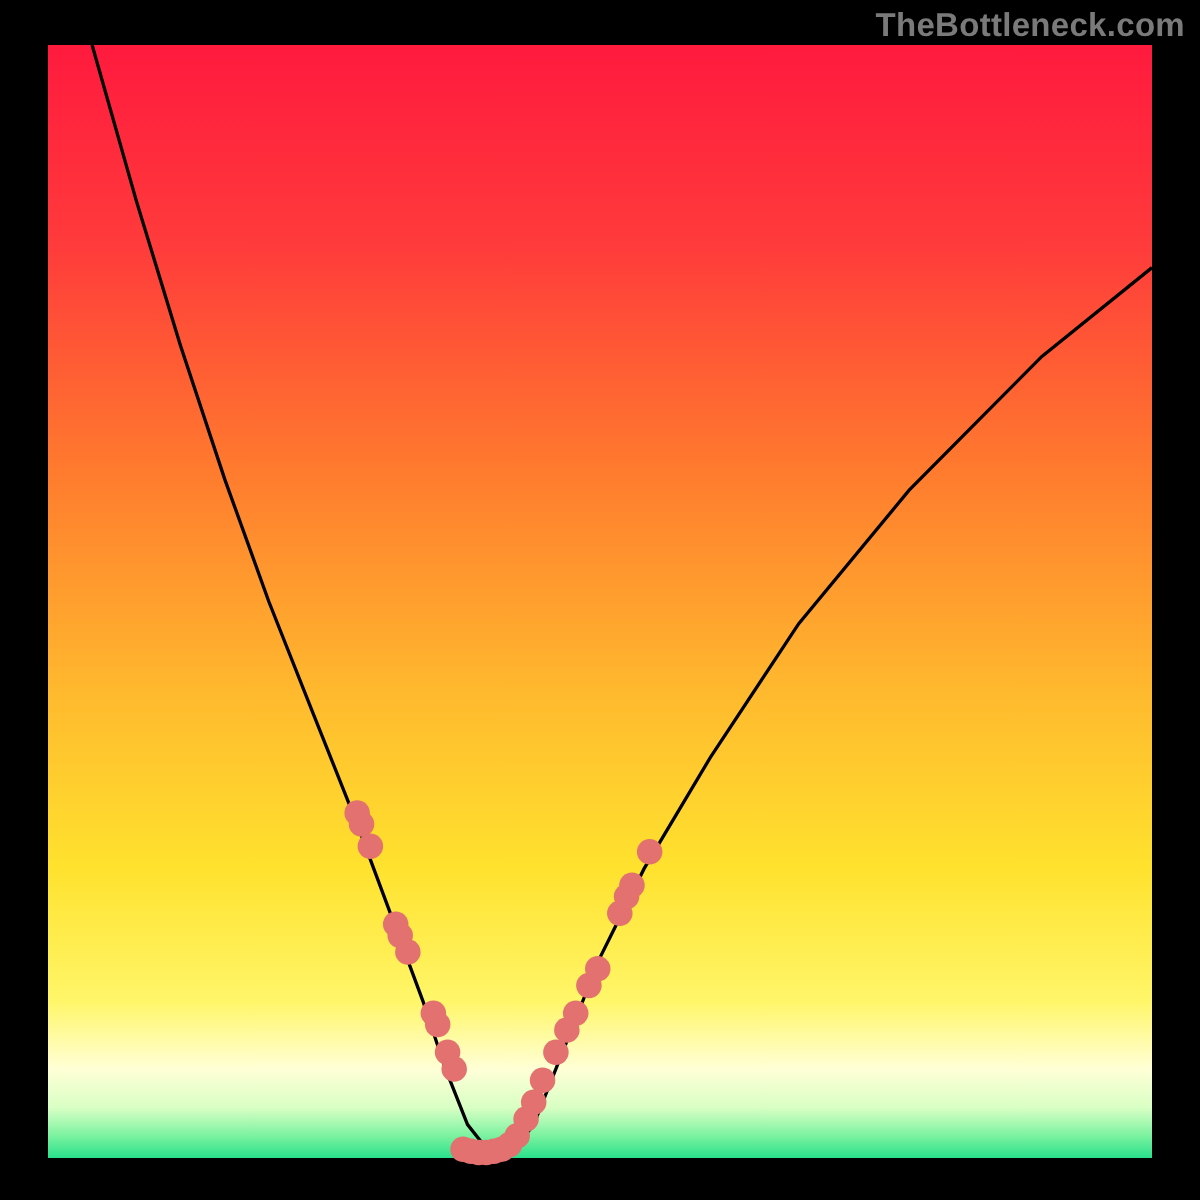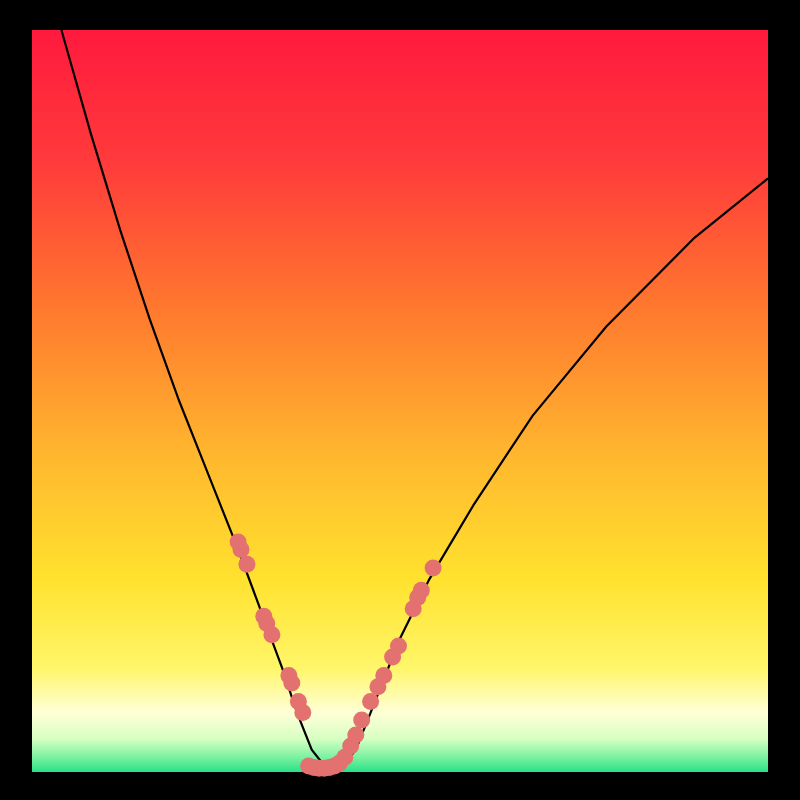--- a/index.html
+++ b/index.html
@@ -34,20 +34,21 @@
     left: 0;
     width: 800px;
     height: 800px;
     z-index: 10;
   }
 </style>
 </head>
 <body>
 
 <div class="stage">
+  <div class="watermark">TheBottleneck.com</div>
 
   <svg id="plot" viewBox="0 0 800 800">
     <defs>
       <linearGradient id="bg-grad" x1="0" y1="0" x2="0" y2="1">
           <stop offset="0%" stop-color="#ff1a3e"></stop>
           <stop offset="18%" stop-color="#ff3b3b"></stop>
           <stop offset="38%" stop-color="#ff7a2e"></stop>
           <stop offset="57.99999999999999%" stop-color="#ffb92e"></stop>
           <stop offset="74%" stop-color="#ffe22e"></stop>
           <stop offset="86%" stop-color="#fff66a"></stop>

